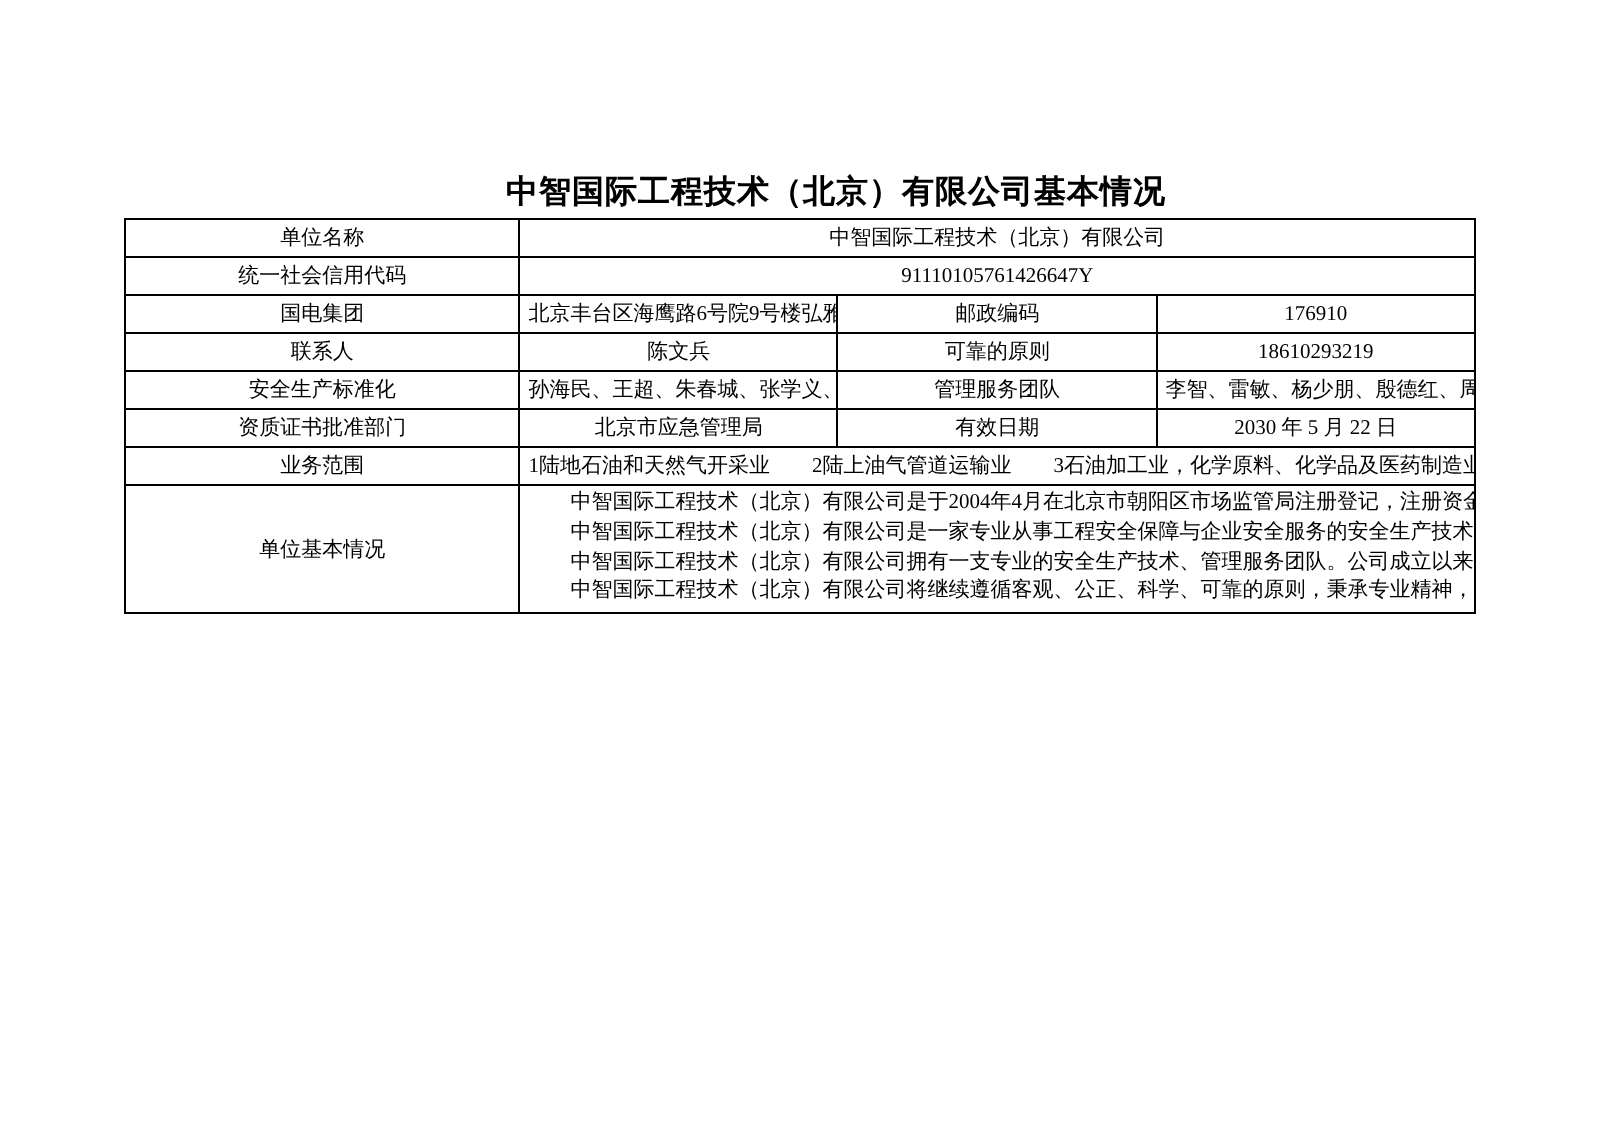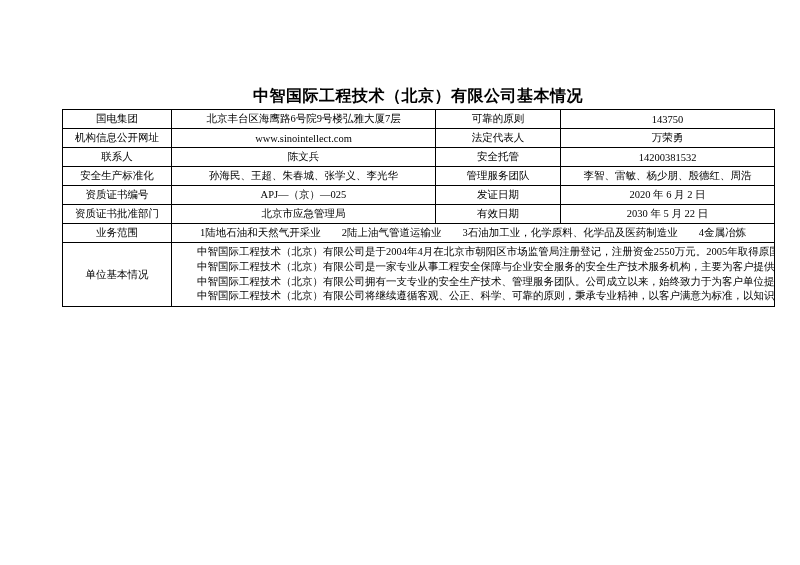--- a/index.html
+++ b/index.html
@@ -38,49 +38,45 @@
   td.profile-label { white-space:normal; }
 </style>
 </head>
 <body>
 
 <div class="page">
   <div class="doc-title">中智国际工程技术（北京）有限公司基本情况</div>
 
   <table class="info">
     <tbody>
+        <tr>
+      <td class="col1">单位名称</td>
+      <td class="col2" colspan="3">中智国际工程技术（北京）有限公司</td>
+    </tr>
+    <tr>
+      <td class="col1">统一社会信用代码</td>
+      <td class="col2" colspan="3">91110105761426647Y</td>
+    </tr>
     <tr>
       <td class="col1">国电集团</td>
       <td class="col2">北京丰台区海鹰路6号院9号楼弘雅大厦7层</td>
-      <td class="col3">可靠的原则</td>
-      <td class="col4">143750</td>
-    </tr>
-    <tr>
-      <td class="col1">机构信息公开网址</td>
-      <td class="col2">www.sinointellect.com</td>
-      <td class="col3">法定代表人</td>
-      <td class="col4">万荣勇</td>
+      <td class="col3">邮政编码</td>
+      <td class="col4">176910</td>
     </tr>
     <tr>
       <td class="col1">联系人</td>
       <td class="col2">陈文兵</td>
-      <td class="col3">安全托管</td>
-      <td class="col4">14200381532</td>
+      <td class="col3">可靠的原则</td>
+      <td class="col4">18610293219</td>
     </tr>
     <tr>
       <td class="col1">安全生产标准化</td>
       <td class="col2">孙海民、王超、朱春城、张学义、李光华</td>
       <td class="col3">管理服务团队</td>
       <td class="col4">李智、雷敏、杨少朋、殷德红、周浩</td>
-    </tr>
-    <tr>
-      <td class="col1">资质证书编号</td>
-      <td class="col2">APJ—（京）—025</td>
-      <td class="col3">发证日期</td>
-      <td class="col4">2020 年 6 月 2 日</td>
     </tr>
     <tr>
       <td class="col1">资质证书批准部门</td>
       <td class="col2">北京市应急管理局</td>
       <td class="col3">有效日期</td>
       <td class="col4">2030 年 5 月 22 日</td>
     </tr>
     <tr>
       <td class="col1">业务范围</td>
       <td class="col2 scope-val" colspan="3">1陆地石油和天然气开采业　　2陆上油气管道运输业　　3石油加工业，化学原料、化学品及医药制造业　　4金属冶炼</td>

